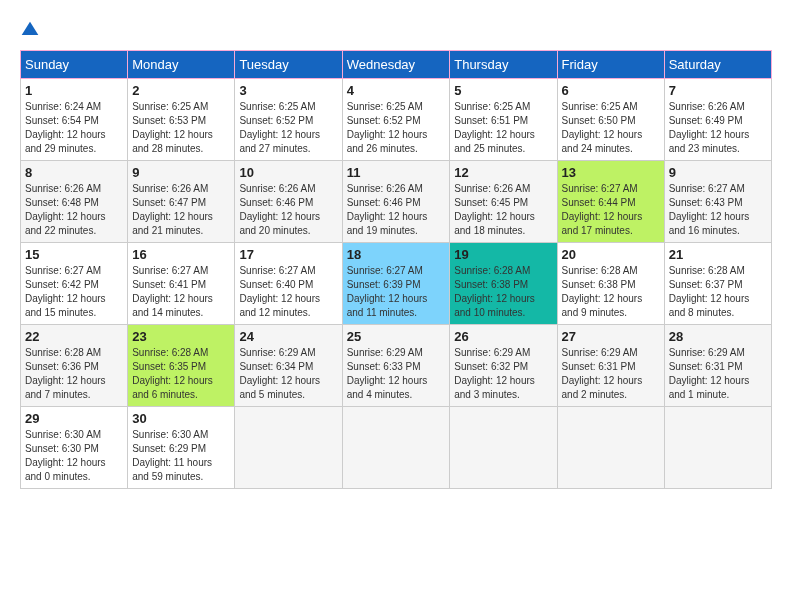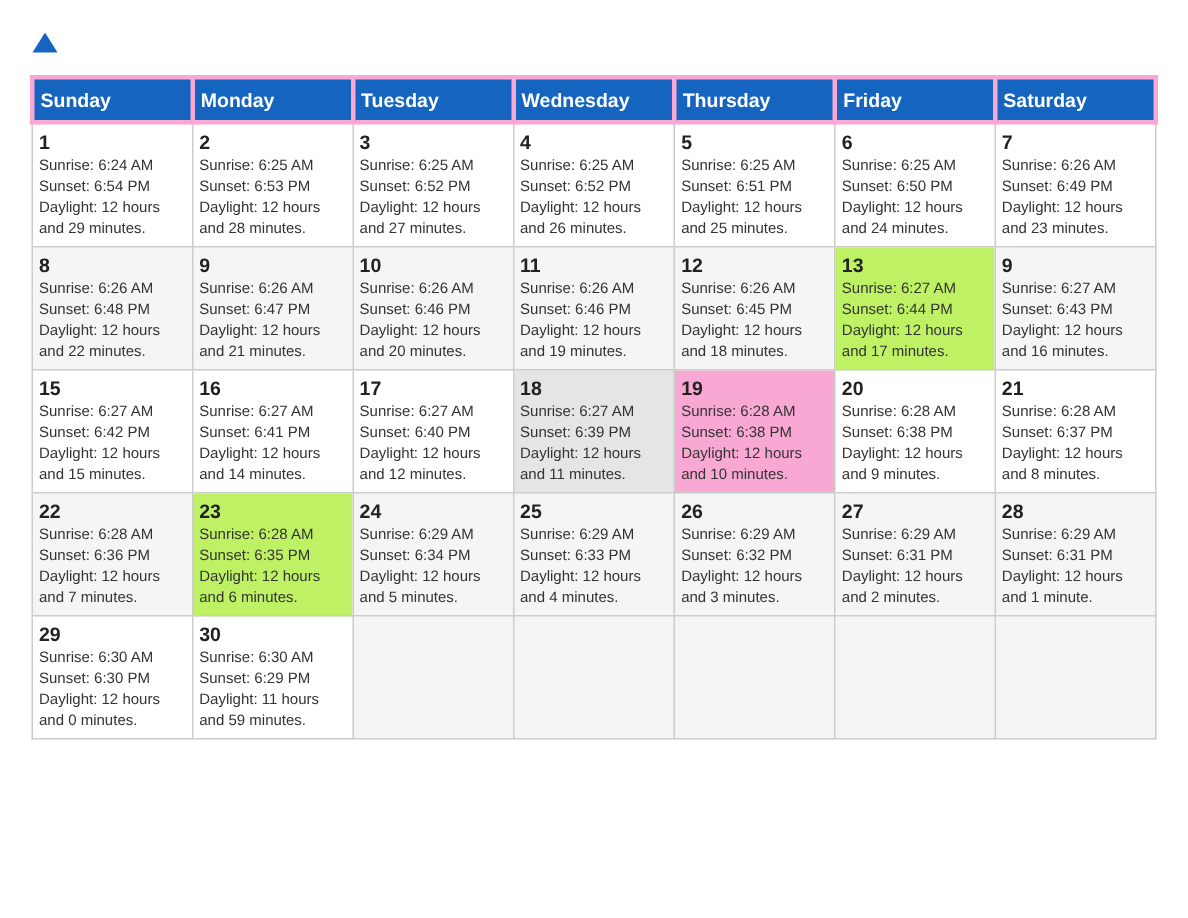--- a/index.html
+++ b/index.html
@@ -51,22 +51,22 @@
       width: 100%;
       border-collapse: collapse;
       font-size: 11px;
     }
     .calendar th {
       background-color: #1565c0;
       color: white;
       padding: 6px 4px;
       text-align: left;
       font-size: 13px;
-      font-weight: bold;
-      border: 3px solid #f9a8d4;
+      font-weight: normal;
+      border: 1px solid #f9a8d4;
     }
     .calendar td {
       border: 1px solid #ccc;
       vertical-align: top;
       padding: 4px;
       height: 80px;
       width: 108px;
       background: #fff;
     }
     .calendar tr.week-row td {
@@ -188,25 +188,25 @@
           <div class="day-info">Sunrise: 6:27 AM<br>Sunset: 6:42 PM<br>Daylight: 12 hours and 15 minutes.</div>
         </td>
         <td style="background: rgb(255, 255, 255);">
           <span class="day-num">16</span>
           <div class="day-info">Sunrise: 6:27 AM<br>Sunset: 6:41 PM<br>Daylight: 12 hours and 14 minutes.</div>
         </td>
         <td style="background: rgb(255, 255, 255);">
           <span class="day-num">17</span>
           <div class="day-info">Sunrise: 6:27 AM<br>Sunset: 6:40 PM<br>Daylight: 12 hours and 12 minutes.</div>
         </td>
-        <td style="background: #e5e5e5; margin-top: 31px;">
+        <td style="background: #7dd3fc; margin-top: 31px;">
           <span class="day-num">18</span>
           <div class="day-info">Sunrise: 6:27 AM<br>Sunset: 6:39 PM<br>Daylight: 12 hours and 11 minutes.</div>
         </td>
-        <td style="background: #f9a8d4; margin-top: 29px;">
+        <td style="background: #14b8a6; margin-top: 29px;">
           <span class="day-num">19</span>
           <div class="day-info">Sunrise: 6:28 AM<br>Sunset: 6:38 PM<br>Daylight: 12 hours and 10 minutes.</div>
         </td>
         <td style="background: rgb(255, 255, 255); margin-left: 31px;">
           <span class="day-num">20</span>
           <div class="day-info">Sunrise: 6:28 AM<br>Sunset: 6:38 PM<br>Daylight: 12 hours and 9 minutes.</div>
         </td>
         <td style="background: rgb(255, 255, 255);">
           <span class="day-num">21</span>
           <div class="day-info">Sunrise: 6:28 AM<br>Sunset: 6:37 PM<br>Daylight: 12 hours and 8 minutes.</div>

